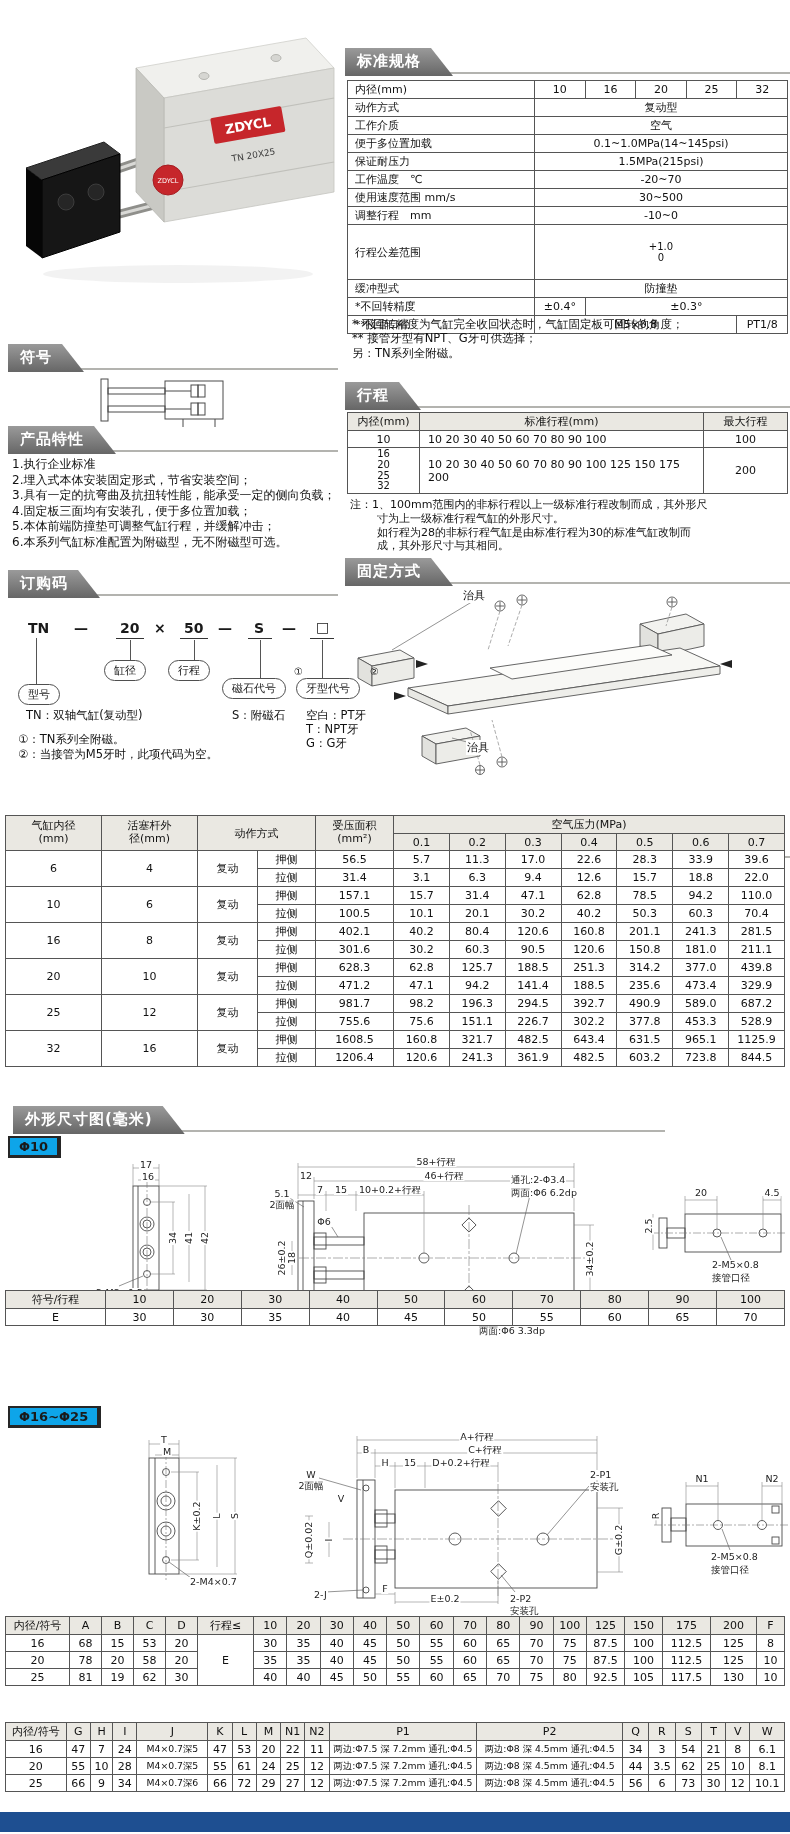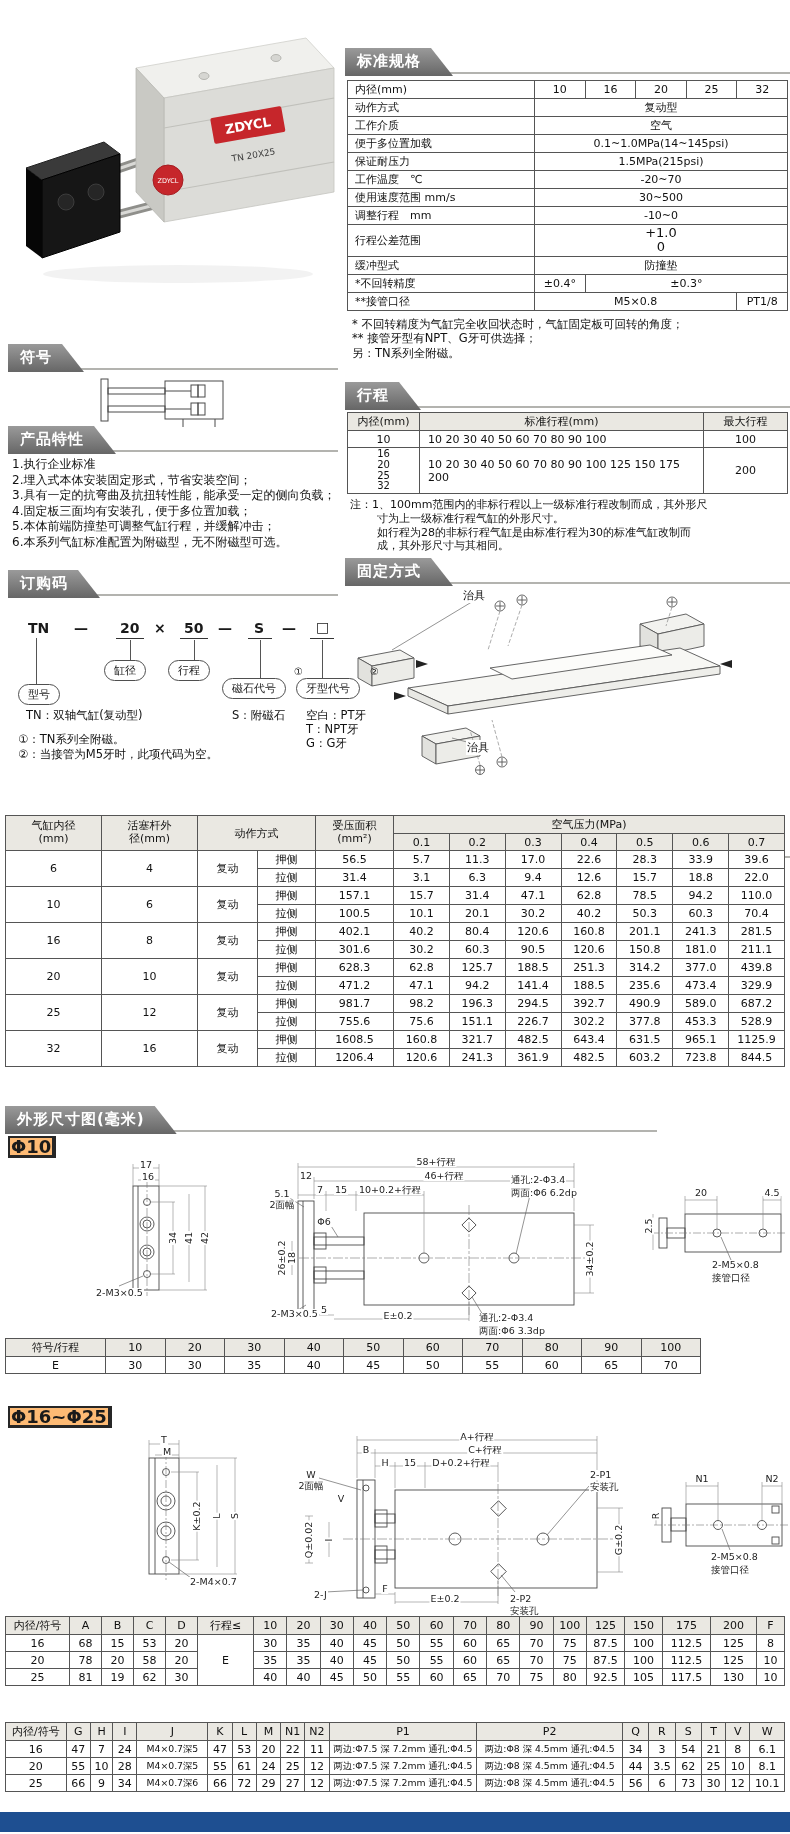--- a/index.html
+++ b/index.html
@@ -9,27 +9,27 @@
 .tab{position:absolute;left:0;top:0;height:28px;background:linear-gradient(180deg,#9a9a9a,#666);color:#fff;font-weight:bold;font-size:15px;line-height:26px;padding:0 32px 0 12px;clip-path:polygon(0 0,calc(100% - 22px) 0,100% 100%,0 100%);letter-spacing:1px;white-space:nowrap}
 table{border-collapse:collapse;table-layout:fixed;position:absolute;background:#fff}
 td,th{border:1px solid #555;font-size:11px;text-align:center;vertical-align:middle;padding:1px 2px;font-weight:normal;color:#111;overflow:hidden;height:17px}
 th{background:#eae8e2}
 table.plain th{background:#fff}
 .lbl{text-align:left;padding-left:7px}
 .lft{text-align:left;padding-left:8px}
 .pre{white-space:pre-line;line-height:1.15}
 .sm{font-size:9.3px}
 .sm4{font-size:10px;line-height:1.08}
-.tol{white-space:pre-line;font-size:13px;line-height:1.1;padding:1px}
+.tol{white-space:pre-line;font-size:10px;line-height:1.1;padding:16px}
 .note{position:absolute;font-size:11.5px;line-height:1.25;color:#111}
 .feat{font-size:12px;line-height:15.6px;color:#111}
 .dim{position:absolute;font-size:9.5px;line-height:1.05;background:#fff;padding:0 1px;color:#222;white-space:nowrap}
 .c{transform:translateX(-50%)}
 .rot{transform:translate(-50%,-50%) rotate(-90deg)}
-.phibox{position:absolute;border:2px solid #262626;border-right-width:4px;border-bottom-width:3px;background:#fdba74;font-weight:bold;font-size:18px;padding:0 1px;line-height:17px}
+.phibox{position:absolute;border:2px solid #262626;border-right-width:4px;border-bottom-width:3px;background:#0ea5e9;font-weight:bold;font-size:13px;padding:0 9px;line-height:17px}
 .bubble{position:absolute;border:1px solid #4f4f4f;border-radius:11px;background:#fff;font-size:11px;padding:2px 9px;white-space:nowrap}
 .codepart{position:absolute;font-size:14px;font-weight:bold}
 .vline{position:absolute;width:0;border-left:1px solid #555}
 .hline{position:absolute;height:0;border-top:1.5px solid #333}
 .sup{position:absolute;font-size:10px}
 .drawing{position:absolute}
 .odesc{position:absolute;font-size:11.5px;white-space:nowrap;color:#111}
 #footer-bar{position:absolute;left:0;top:1812px;width:790px;height:20px;background:#1e4f91}
 .jig{position:absolute;font-size:11px;color:#111;background:#fff;padding:0 1px}
 svg{display:block}
@@ -493,21 +493,21 @@
           <td>241.3</td>
           <td>361.9</td>
           <td>482.5</td>
           <td>603.2</td>
           <td>723.8</td>
           <td>844.5</td>
         </tr>
       </tbody>
   </table>
 
-  <div class="sec" style="left:5px;top:1106px;width:652px">
+  <div class="sec" style="left:13px;top:1106px;width:652px">
     <div class="tab"><span>外形尺寸图(毫米)</span></div>
   </div>
   <div class="phibox" style="left:8px;top:1136px">Φ10</div>
 
   <div class="drawing" style="left:95px;top:1160px;width:130px;height:140px">
     <svg viewBox="0 0 130 140" width="130" height="140">
       <g fill="none" stroke="#4a4a4a" stroke-width="0.9">
         <rect x="38" y="26" width="26" height="104"></rect>
         <line x1="43" y1="26" x2="43" y2="130"></line>
         <circle cx="52" cy="42" r="3.5"></circle>
@@ -629,21 +629,21 @@
       </g>
       <line x1="76" y1="57" x2="86" y2="80" stroke="#666" stroke-width="0.7"></line>
     </svg>
     <span class="dim rot" style="left:4px;top:46px">2.5</span>
     <span class="dim c" style="left:56px;top:8px">20</span>
     <span class="dim c" style="left:127px;top:8px">4.5</span>
     <span class="dim" style="left:66px;top:80px">2-M5×0.8</span>
     <span class="dim" style="left:66px;top:93px">接管口径</span>
   </div>
 
-  <table style="left:5px;top:1338px;width:696px">
+  <table style="left:5px;top:1290px;width:780px">
     <colgroup>
         <col style="width:100px">
         <col>
         <col>
         <col>
         <col>
         <col>
         <col>
         <col>
         <col>

